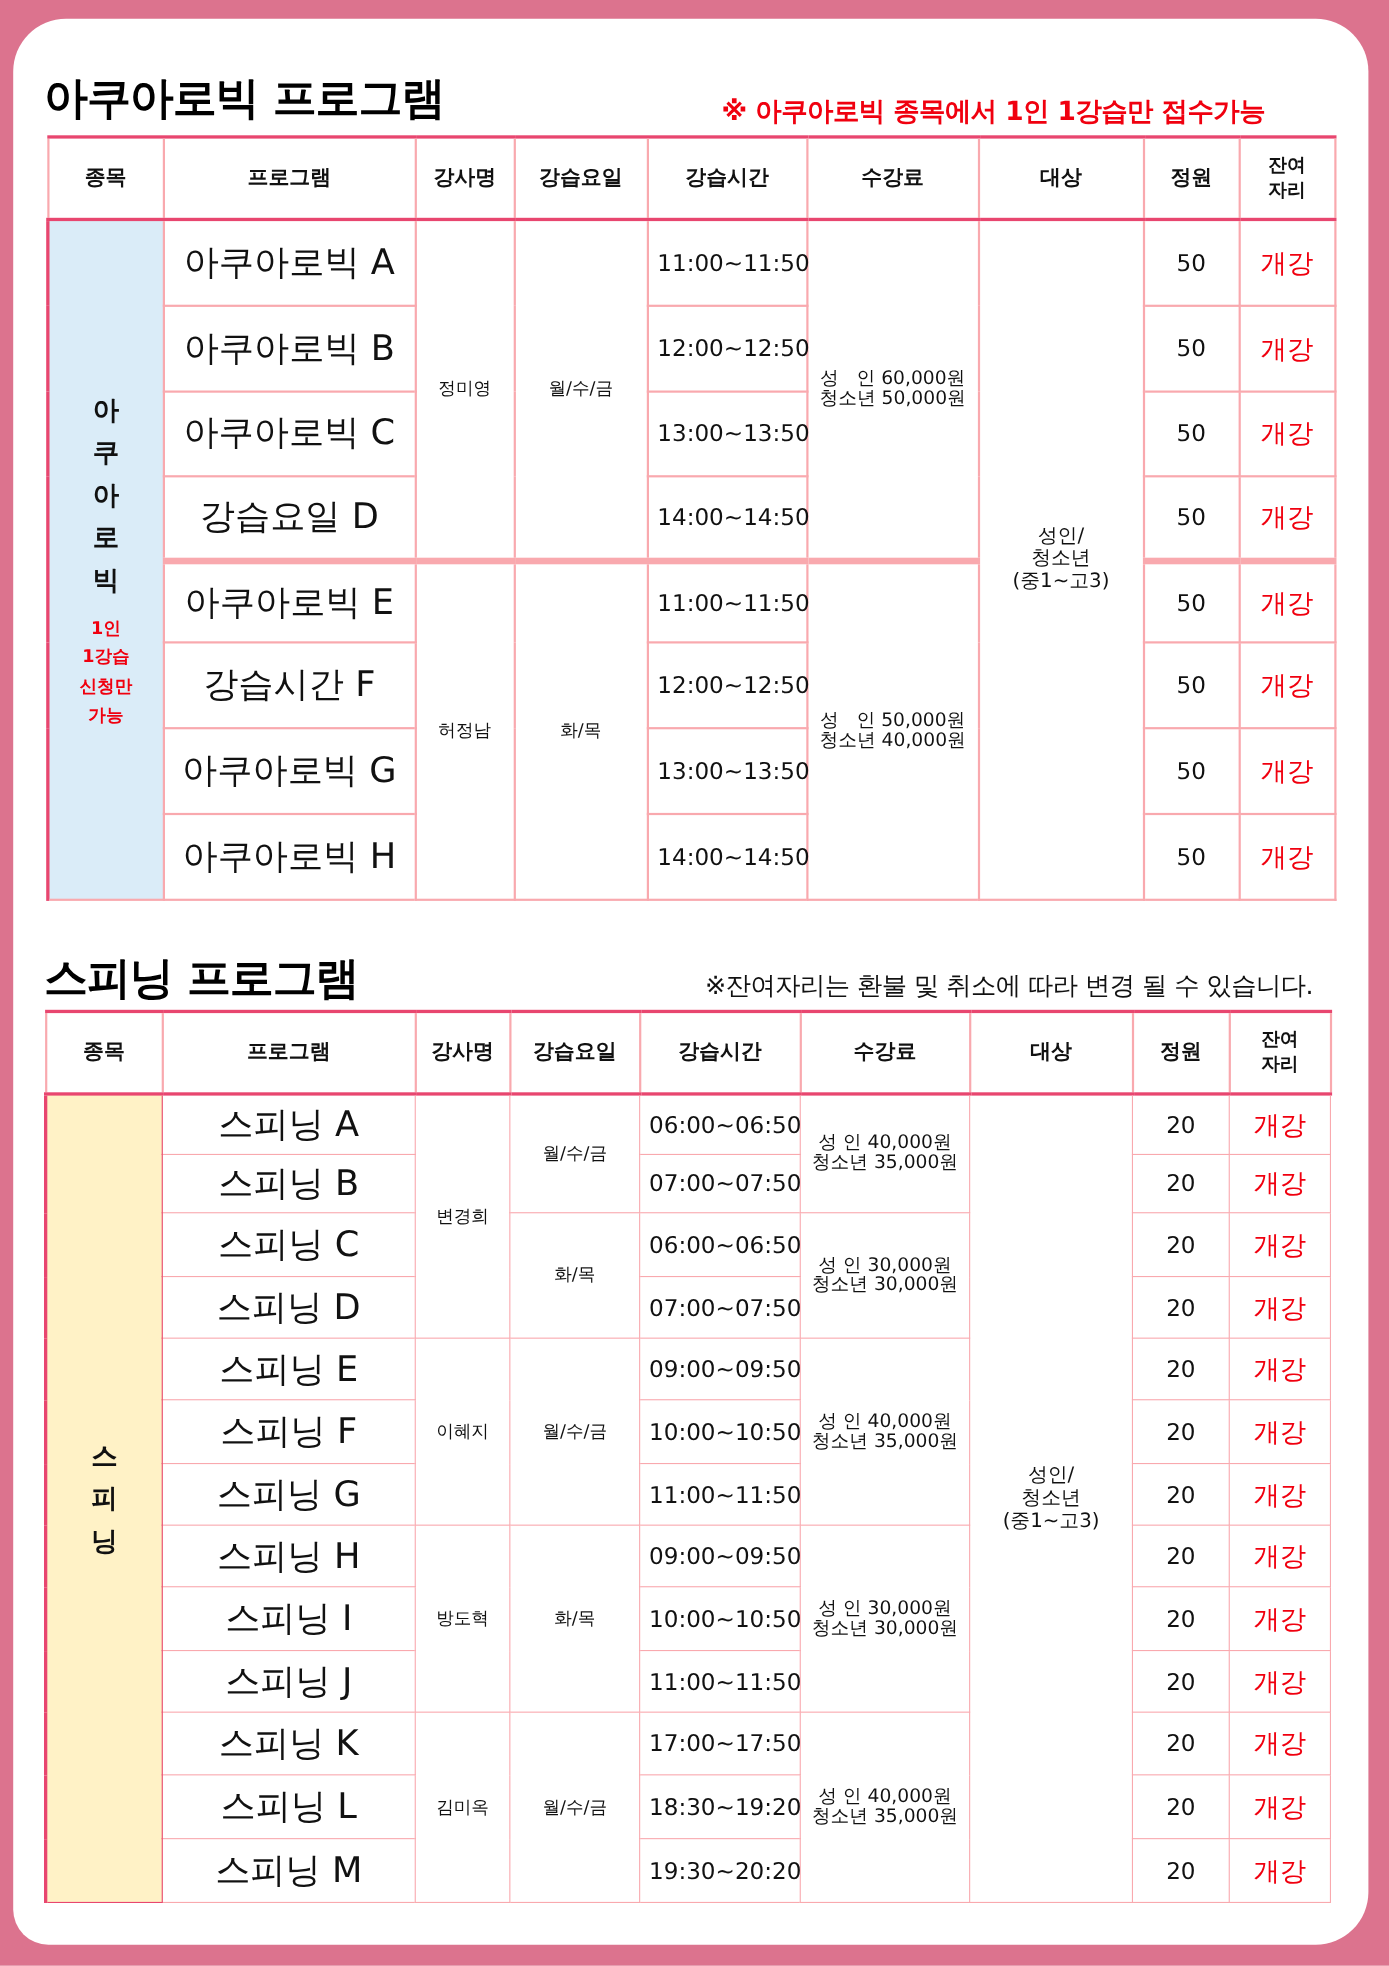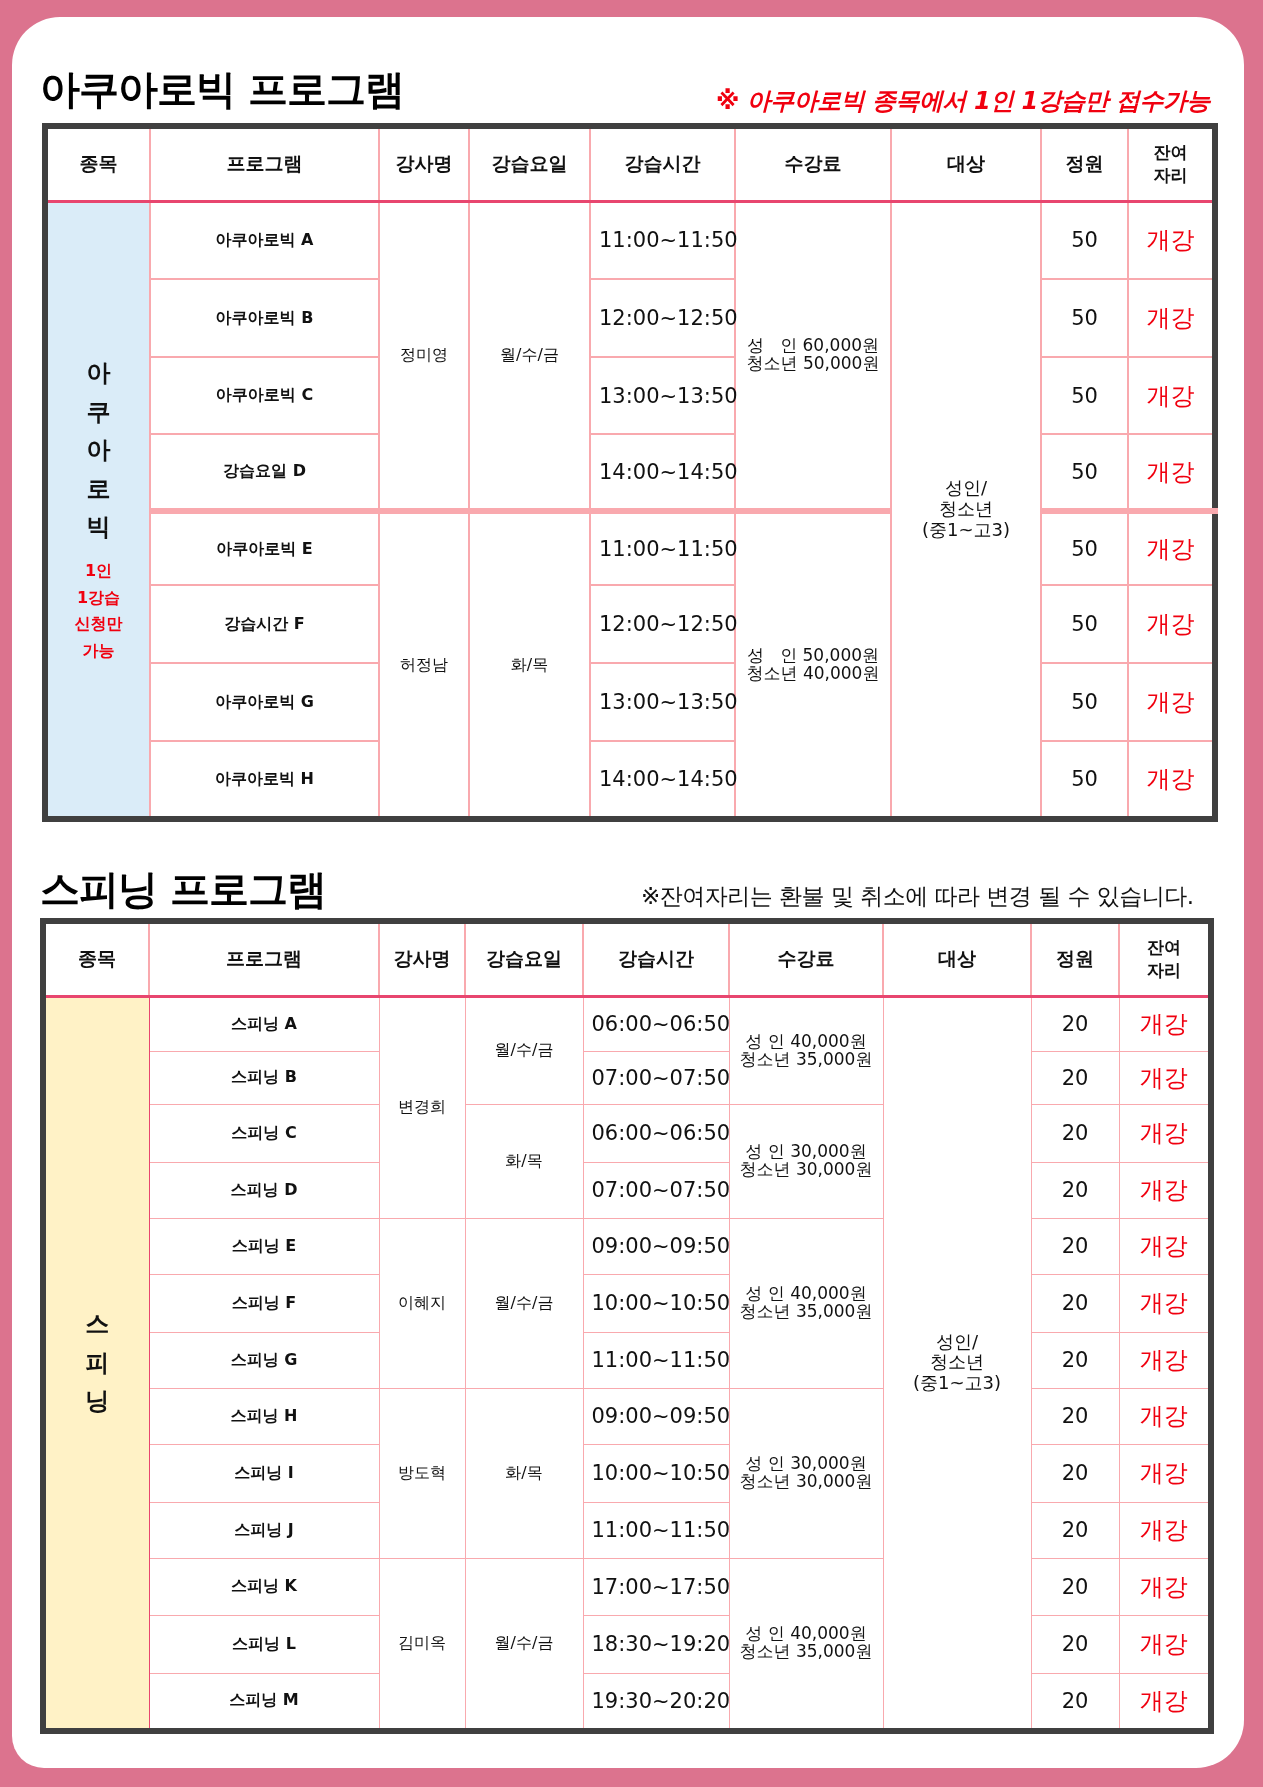--- a/index.html
+++ b/index.html
@@ -50,55 +50,55 @@
     padding: 0;
     color: #111;
   }
   table.sched th {
     font-weight: bold;
     font-size: 19px;
     border-top: 3px solid #e8466f;
     border-bottom: 3px solid #e8466f;
     line-height: 1.35;
   }
-  table.sched { border: 6px solid #404040; }
+  table.sched { border: 1px solid #404040; }
   table.sched td.cat {
     font-weight: bold;
     font-size: 24px;
     line-height: 1.6;
   }
   table.sched td.cat .sub {
     display: block;
     color: #f0000f;
     font-size: 16px;
     line-height: 1.65;
     margin-top: 12px;
   }
   .cat-aq { background: #daecf8; }
   .cat-sp { background: #fff2c6; }
-  td.prog { font-size: 16px; font-weight: bold; }
+  td.prog { font-size: 32px; }
   td.inst, td.days { font-size: 16px; }
   td.time { font-size: 21px; text-align: left !important; padding-left: 8px !important; }
   td.fee { font-size: 17px; line-height: 1.05; }
   td.target { font-size: 18px; line-height: 1.15; }
   td.cap { font-size: 21px; }
   td.status { font-size: 24px; color: #f0000f !important; }
   
   tr.grp-aq td { border-top: 6px solid #f9a9ae; }
   tr.grp-sp td { border-top: 5px solid #f8c8f9; }
   table#spin td { border-width: 1.5px; }
   table#spin td.cat { border-color: #e8466f; }
 </style>
 </head>
 <body>
 
 <div class="card"></div>
 
 <div class="section-title" style="left:40px; top:62px;">아쿠아로빅 프로그램</div>
-<div class="note-red" style="left:716px; top:85px;font-style:italic;">※  아쿠아로빅 종목에서 1인 1강습만 접수가능</div>
+<div class="note-red" style="left:656px; top:85px;">※  아쿠아로빅 종목에서 1인 1강습만 접수가능</div>
 
 <table class="sched" id="aqua" style="left:42px; top:123px; width:1170px;">
   <colgroup>
     <col style="width:105px">
       <col style="width:229px">
       <col style="width:90px">
       <col style="width:121px">
     <col style="width:145px">
       <col style="width:156px">
       <col style="width:150px">

